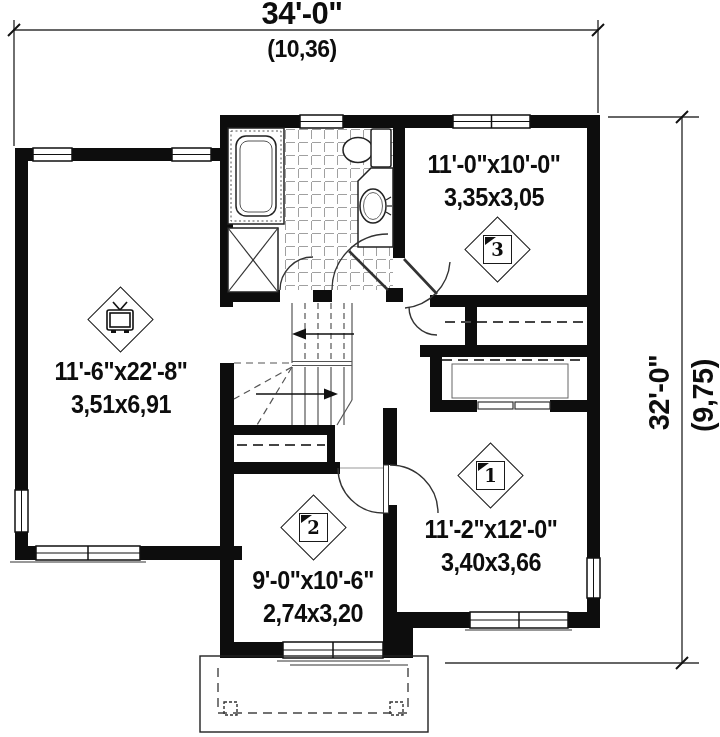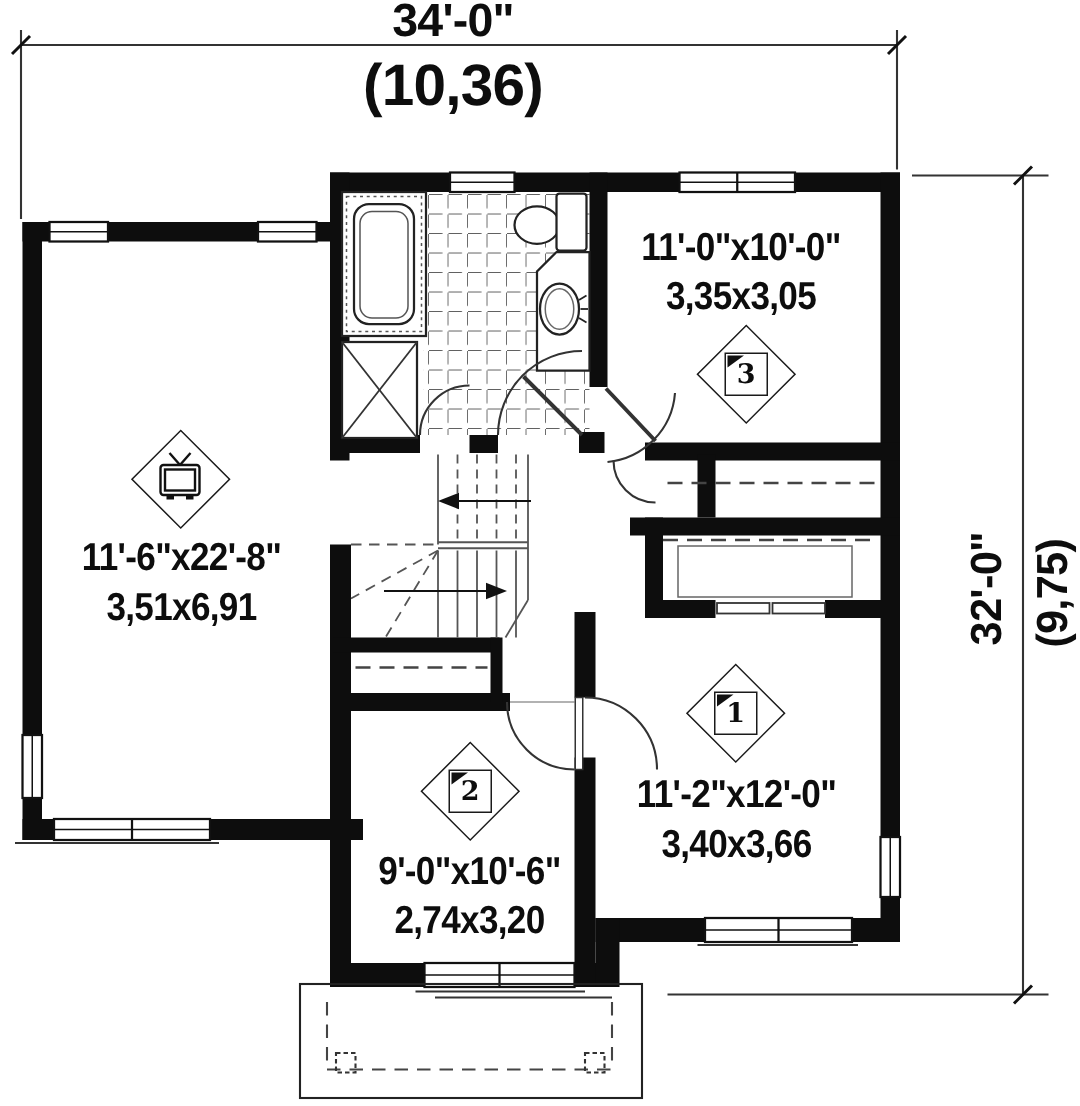--- a/index.html
+++ b/index.html
@@ -5,21 +5,21 @@
   html,body{margin:0;padding:0;background:#fff;}
   #canvas{
     position:relative;width:720px;height:737px;background:#fff;overflow:hidden;
     font-family:"Liberation Sans",sans-serif;color:#0d0d0d;
   }
   .dim-text{
     position:absolute;text-align:center;font-weight:700;color:#0d0d0d;
     transform-origin:center;letter-spacing:-0.5px;white-space:nowrap;
   }
   .dim-top-imperial{left:202px;top:-4px;width:200px;font-size:31px;}
-  .dim-top-metric{left:202px;top:36px;width:200px;font-size:39px;}
+  .dim-top-metric{left:202px;top:36px;width:200px;font-size:23px;}
   .dim-right-imperial{left:579px;top:376px;width:160px;font-size:29px;transform:rotate(-90deg);}
   .dim-right-metric{left:623px;top:379px;width:160px;font-size:29px;transform:rotate(-90deg);}
   .room-label{
     position:absolute;text-align:center;font-weight:700;font-size:26px;line-height:33px;
     letter-spacing:-0.5px;white-space:nowrap;transform:scaleX(0.9);transform-origin:center;
   }
   .room-label .line{display:block;}
   .marker{position:absolute;width:66px;height:66px;}
   .marker .diamond{
     position:absolute;left:9.5px;top:9.5px;width:45px;height:45px;

